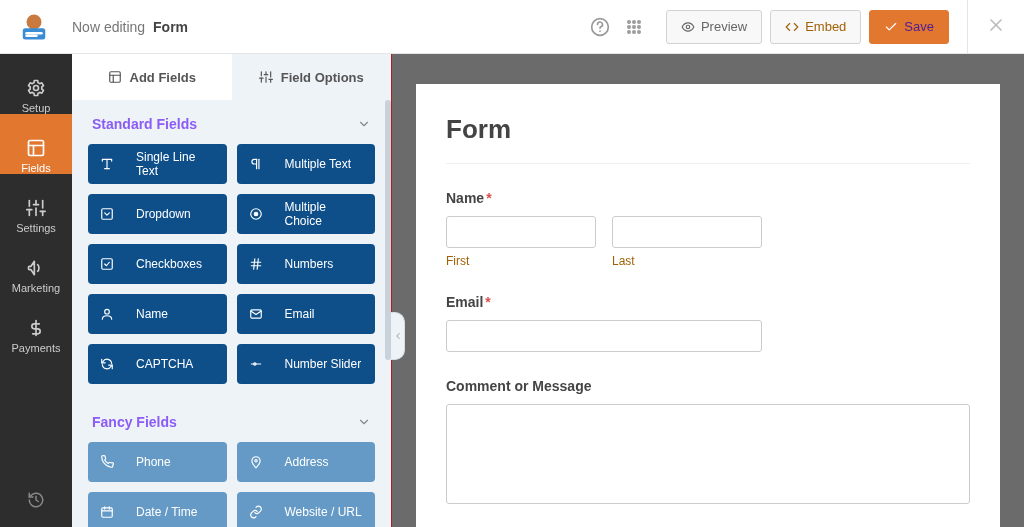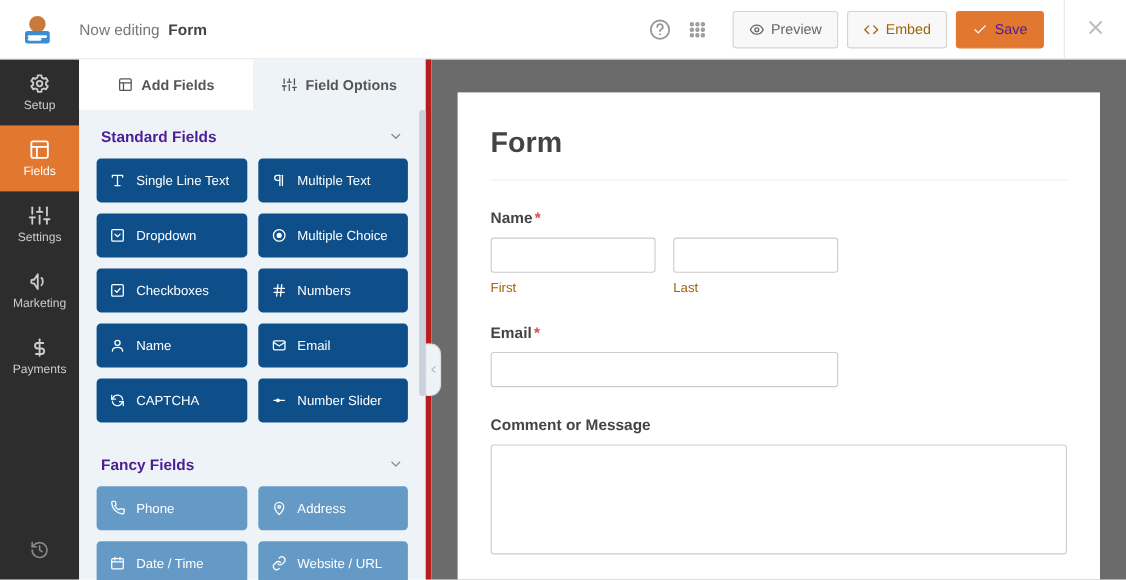--- a/index.html
+++ b/index.html
@@ -16,40 +16,40 @@
 .topbar .btn.save { background: #e27730; border-color: #e27730; color: #4c1d95; font-weight: 400; }
 .topbar .btn.save svg { stroke: #fff; }
 .topbar .btn.embed { color: #a16207; }
 .topbar .divider { width: 1px; height: 54px; background: #e5e5e5; margin: 0 18px; }
 .topbar .close { color: #bbb; cursor: pointer; }
 
 .main { display: flex; height: calc(100% - 54px); }
 
 
 .rail { width: 72px; background: #2d2d2d; display: flex; flex-direction: column; align-items: stretch; }
-.rail-item { height: 60px; display: flex; flex-direction: column; align-items: center; justify-content: center; gap: 4px; color: #ccc; font-size: 11px; cursor: pointer; }
+.rail-item { height: 60px; display: flex; flex-direction: column; align-items: center; justify-content: flex-end; gap: 4px; color: #ccc; font-size: 11px; cursor: pointer; }
 .rail-item.active { background: #e27730; color: #fff; }
 .rail-item svg { width: 20px; height: 20px; }
 .rail-spacer { flex: 1; }
 .rail-footer { height: 54px; display: flex; align-items: center; justify-content: center; color: #888; }
 
 
-.sidebar { width: 320px; background: #eef3f8; border-right: 5px solid #b91c1c; display: flex; flex-direction: column; position: relative; }
+.sidebar { width: 320px; background: #eef3f8; border-right: 1px solid #b91c1c; display: flex; flex-direction: column; position: relative; }
 .sidebar-tabs { display: flex; height: 46px; }
 .sidebar-tab { flex: 1; display: flex; align-items: center; justify-content: center; gap: 8px; font-size: 13px; font-weight: 600; color: #555; cursor: pointer; }
 .sidebar-tab.active { background: #fff; }
 .sidebar-tab svg { width: 14px; height: 14px; }
 .sidebar-body { flex: 1; overflow-y: auto; padding-bottom: 20px; }
 .sidebar-scroll { position: absolute; right: 0; top: 46px; width: 6px; height: 260px; background: #c9d2db; border-radius: 3px; }
 
-.section-head { display: flex; align-items: center; justify-content: space-between; padding: 16px 20px 12px 20px; font-size: 14px; font-weight: 700; color: #4c1d95; cursor: pointer; }
+.section-head { display: flex; align-items: center; justify-content: space-between; padding: 16px 20px 12px 20px; font-size: 14px; font-weight: 700; color: #8b5cf6; cursor: pointer; }
 .section-head svg { width: 14px; height: 14px; color: #888; }
 
 .field-grid { display: grid; grid-template-columns: 1fr 1fr; gap: 10px; padding: 0 16px; }
-.field-btn { height: 40px; background: #0e4f8a; color: #fff; border-radius: 4px; display: flex; align-items: center; gap: 10px; padding: 0 12px; font-size: 12px; cursor: pointer; }
+.field-btn { height: 40px; background: #0e4f8a; color: #fff; border-radius: 4px; display: flex; align-items: center; gap: 22px; padding: 0 12px; font-size: 12px; cursor: pointer; }
 .field-btn.fancy { background: #659ac6; }
 .field-btn svg { width: 14px; height: 14px; flex-shrink: 0; }
 
 .collapse-handle { position: absolute; right: -14px; top: 258px; width: 14px; height: 48px; background: #eef3f8; border: 1px solid #d6dde4; border-left: none; border-radius: 0 10px 10px 0; display: flex; align-items: center; justify-content: center; cursor: pointer; }
 .collapse-handle svg { width: 10px; height: 10px; color: #888; }
 
 
 .canvas { flex: 1; background: #6b6b6b; padding: 30px 24px 0 24px; overflow: hidden; }
 .form-card { background: #fff; min-height: 100%; padding: 30px 30px 20px 30px; }
 .form-title { font-size: 26px; font-weight: 700; color: #444; padding-bottom: 18px; border-bottom: 1px solid #eee; margin-bottom: 26px; }

